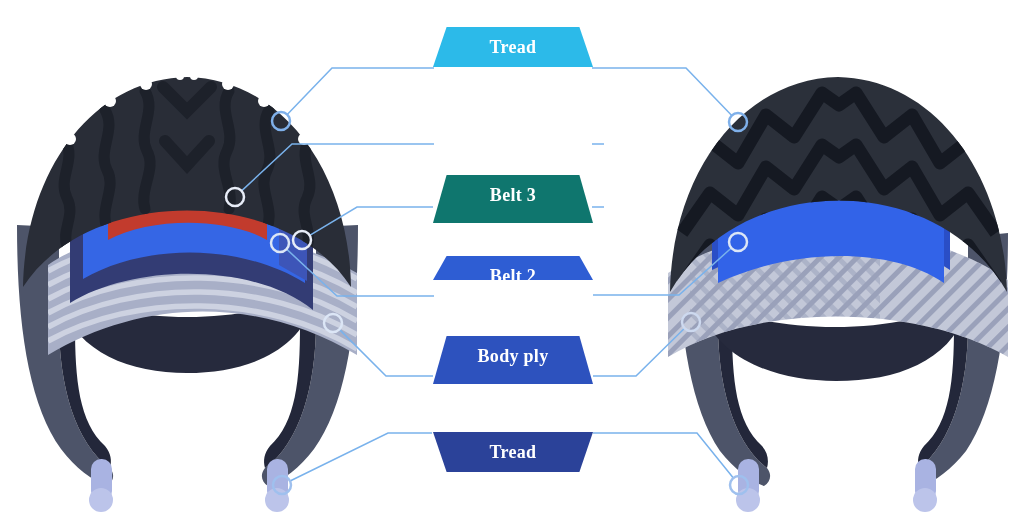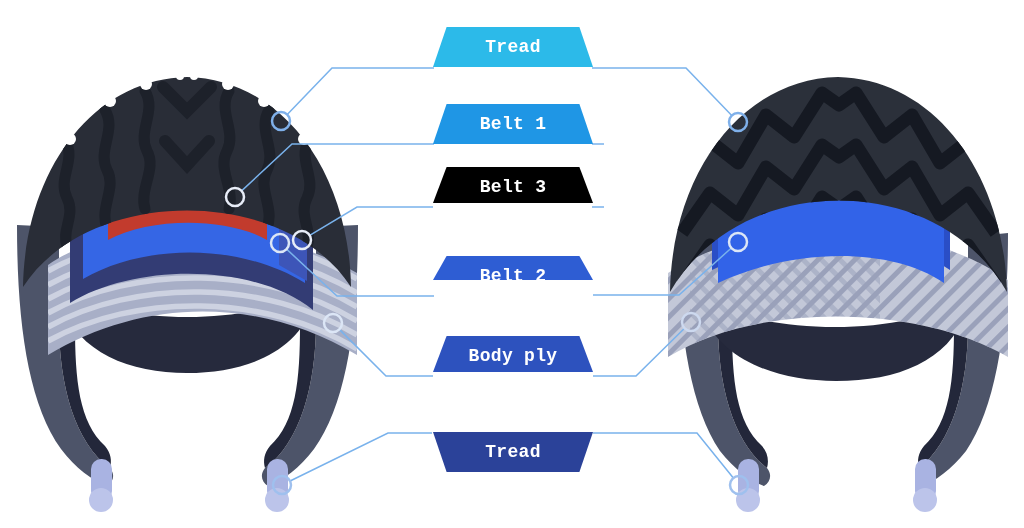--- a/index.html
+++ b/index.html
@@ -1,17 +1,17 @@
 <!DOCTYPE html>
 <html><head>
 <meta charset="utf-8">
 <style>
   html,body{margin:0;padding:0;background:#fff;}
   .canvas{position:relative;width:1024px;height:528px;background:#ffffff;overflow:hidden;
-          font-family:Liberation Mono, monospace;}
+          font-family:Liberation Serif, serif;}
   .tire-svg{position:absolute;z-index:1;}
   #connector-layer{position:absolute;left:0;top:0;z-index:3;pointer-events:none;}
   #label-layer{position:absolute;left:0;top:0;width:100%;height:100%;z-index:4;}
   .part-label{position:absolute;height:40px;line-height:40px;text-align:center;
               color:#ffffff;font-weight:700;font-size:18px;letter-spacing:.3px;}
 </style>
 </head>
 <body>
 
 <div class="canvas">
@@ -193,20 +193,19 @@
         <circle cx="282" cy="485" r="9" fill="none" stroke="#9fc0ee" stroke-width="2.5"></circle>
       </g>
       <g>
         <polyline points="593,433 697,433 733.3449660362114,477.9985293781665" fill="none" stroke="#79b2ec" stroke-width="1.5"></polyline>
         <circle cx="739" cy="485" r="9" fill="none" stroke="#9fc0ee" stroke-width="2.5"></circle>
       </g>
     </svg>
 
   <div id="label-layer">
       <div class="part-label" style="left: 433px; top: 27px; width: 160px; height: 40px; background: rgb(44, 186, 233); clip-path: polygon(8.5% 0px, 91.5% 0px, 100% 100%, 0px 100%);">Tread</div>
-      <div class="part-label" style="left: 433px; top: 104px; width: 160px; height: 40px; background: rgb(31, 150, 229); clip-path: polygon(8.5% 0px, 91.5% 0px, 100% 100%, 0px 100%);">Belt 1</div>
-      <div class="part-label" style="left: 433px; top: 167px; width: 160px; height: 36px; background: #000000; clip-path: polygon(8.5% 0px, 91.5% 0px, 100% 100%, 0px 100%);">Belt 3</div>
+      <div class="part-label" style="left: 433px; top: 175px; width: 160px; height: 48px; background: #0f766e; clip-path: polygon(8.5% 0px, 91.5% 0px, 100% 100%, 0px 100%);">Belt 3</div>
       <div class="part-label" style="left: 433px; top: 256px; width: 160px; height: 24px; background: rgb(46, 93, 211); clip-path: polygon(8.5% 0px, 91.5% 0px, 100% 100%, 0px 100%);">Belt 2</div>
-      <div class="part-label" style="left: 433px; top: 336px; width: 160px; height: 36px; background: rgb(45, 82, 190); clip-path: polygon(8.5% 0px, 91.5% 0px, 100% 100%, 0px 100%); text-align: center;">Body ply</div>
+      <div class="part-label" style="left: 433px; top: 336px; width: 160px; height: 48px; background: rgb(45, 82, 190); clip-path: polygon(8.5% 0px, 91.5% 0px, 100% 100%, 0px 100%); text-align: center;">Body ply</div>
       <div class="part-label" style="left: 433px; top: 432px; width: 160px; height: 40px; background: rgb(43, 66, 153); clip-path: polygon(0px 0px, 100% 0px, 91.5% 100%, 8.5% 100%);">Tread</div>
     </div>
 
 </div>
 
 </body></html>

